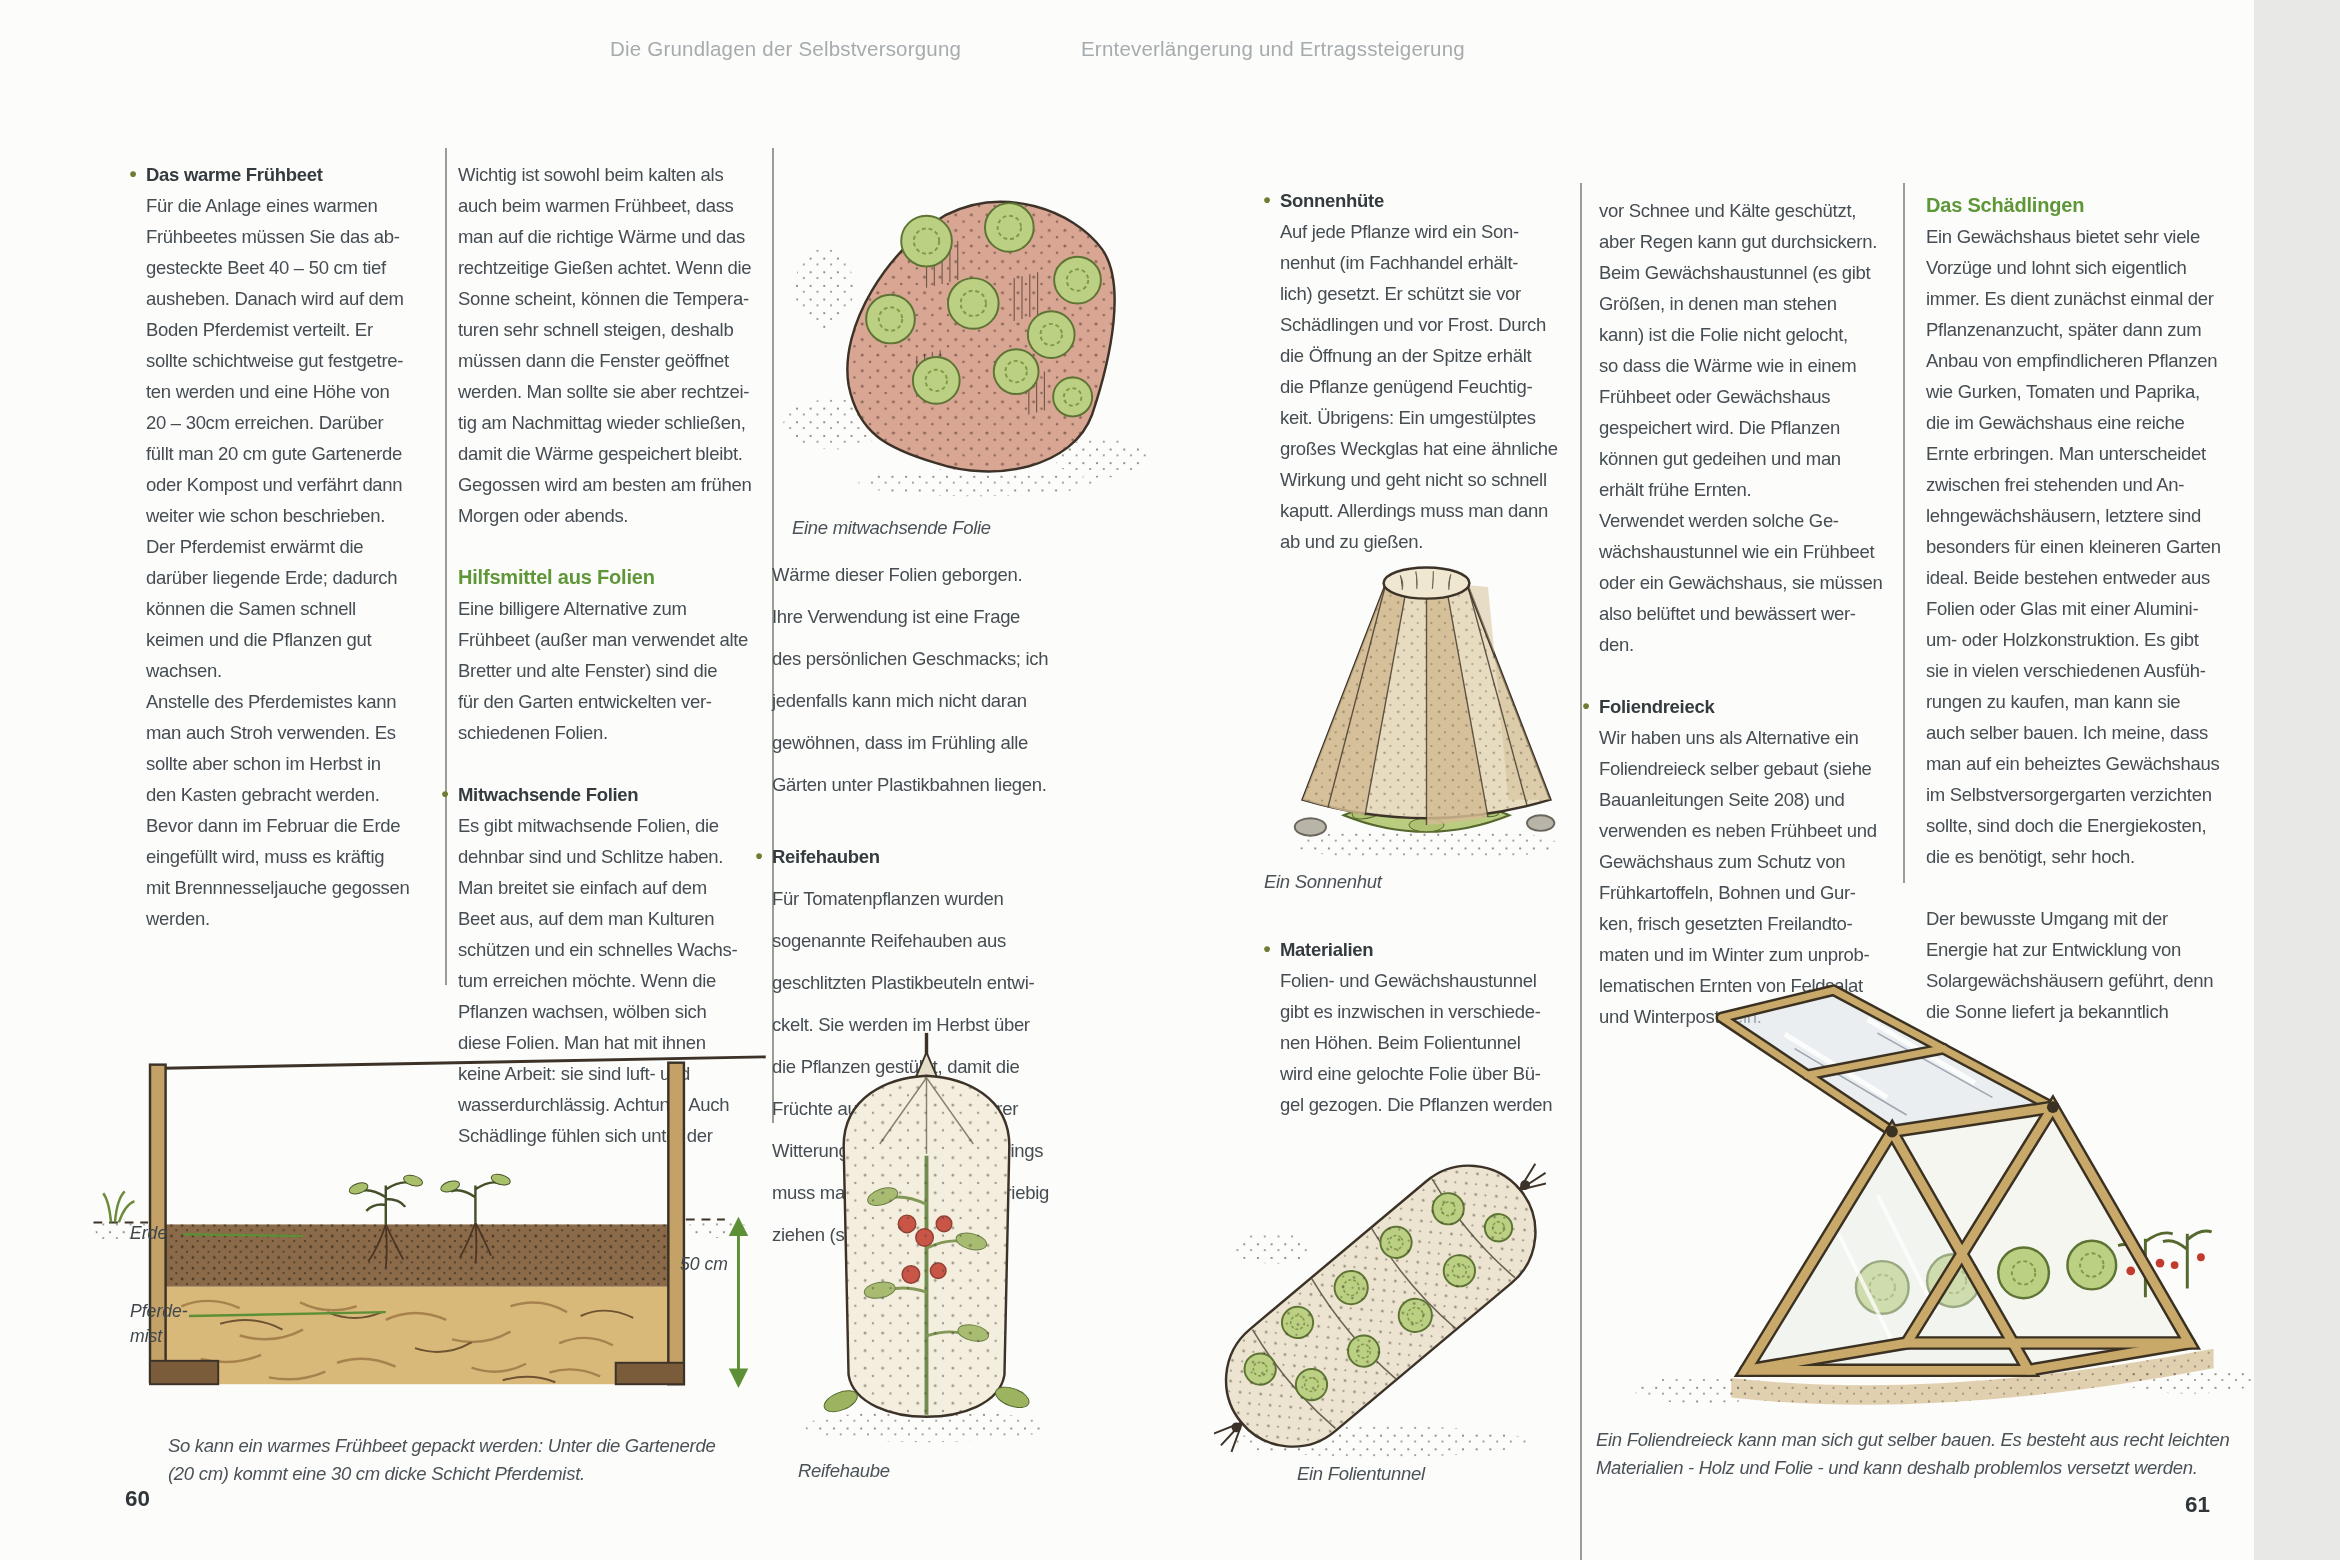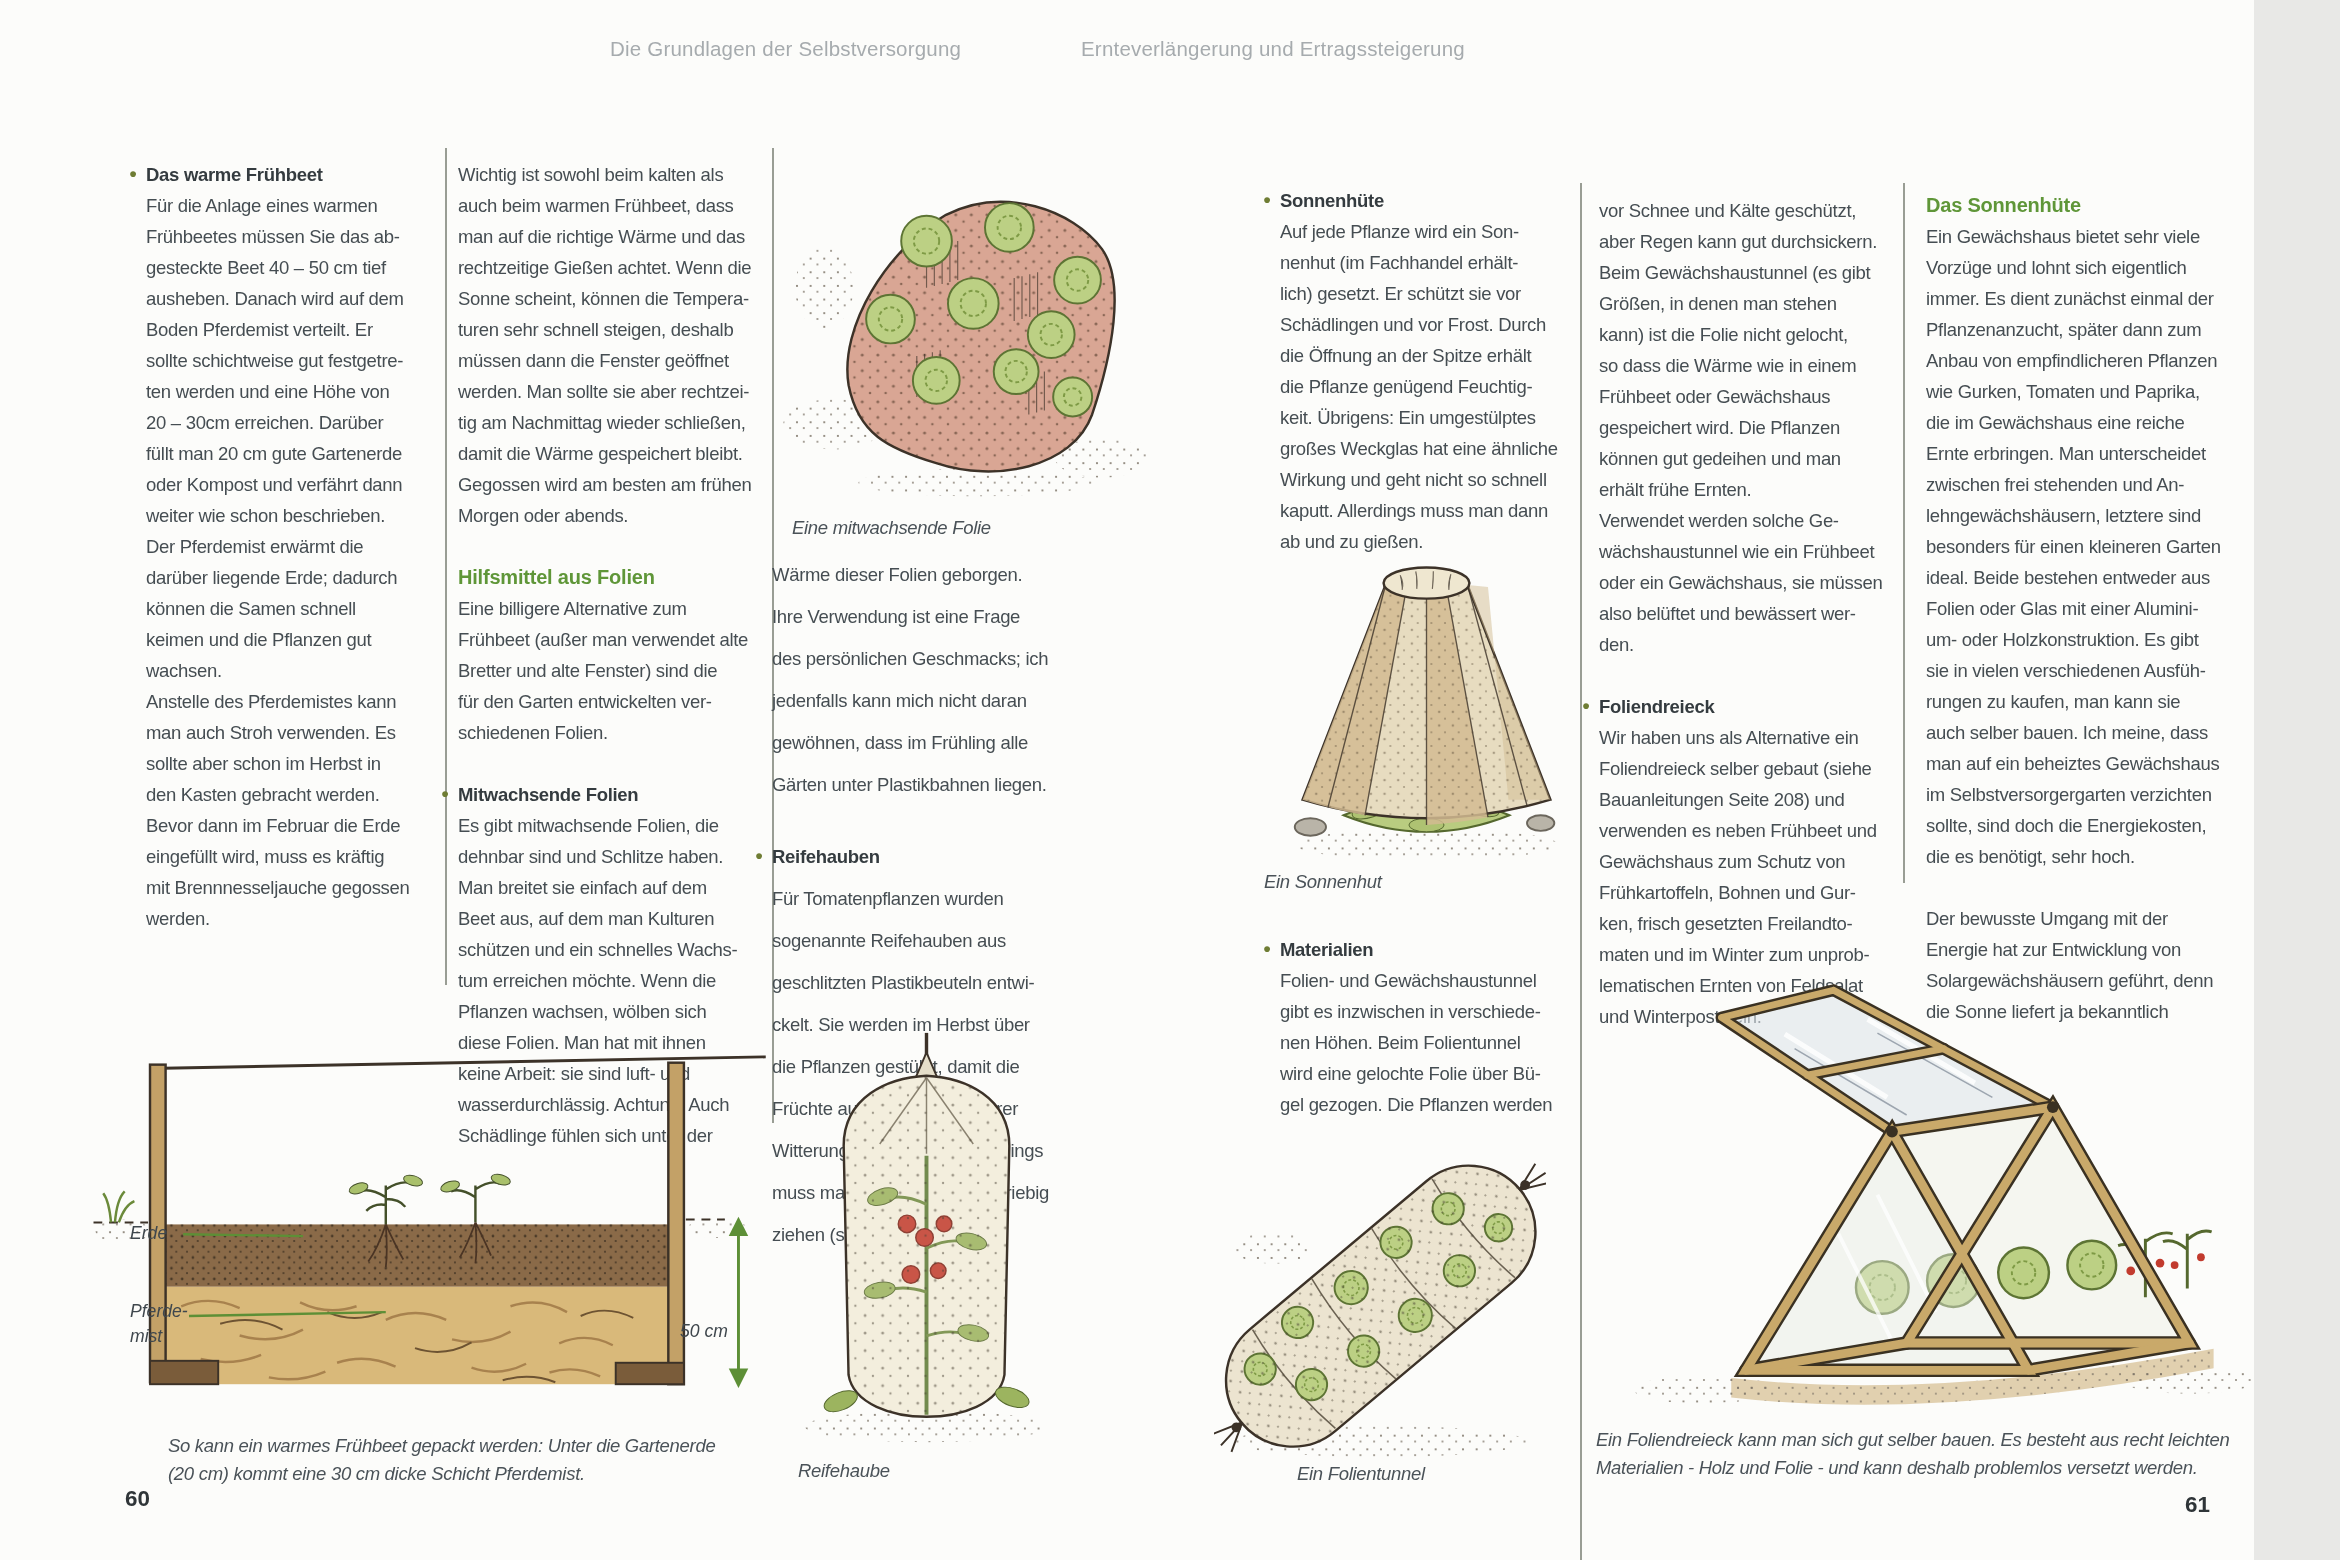--- a/index.html
+++ b/index.html
@@ -281,21 +281,21 @@
     <line x1="98" y1="272" x2="300" y2="268" stroke="#5d8f36" stroke-width="2.5"></line>
     <g stroke="#5d8f36" stroke-width="3" fill="#5d8f36">
       <line x1="662" y1="184" x2="662" y2="332"></line>
       <path d="M662,170 L652,190 L672,190 Z" stroke="none"></path>
       <path d="M662,346 L652,326 L672,326 Z" stroke="none"></path>
     </g>
   </svg>
   <div class="diagram-label" style="left:130px;top:1221px;">Erde</div>
   <div class="diagram-label" style="left:130px;top:1299px;">Pferde-
 mist</div>
-  <div class="diagram-label" style="left:680px;top:1319px;">50 cm</div>
+  <div class="diagram-label" style="left:680px;top:1252px;">50 cm</div>
 
   <div class="caption" style="left:130px;top:1432px;margin-left:38px;">So kann ein warmes Frühbeet gepackt werden: Unter die Gartenerde
 (20 cm) kommt eine 30 cm dicke Schicht Pferdemist.</div>
   <div class="pagenum" style="left:125px;top:1486px;text-align:center;">60</div>
 
   <div class="col" style="left:1280px;top:185px;width:314px;">
     <div class="bullet-head">Sonnenhüte</div>
     <div class="para">Auf jede Pflanze wird ein Son-
 nenhut (im Fachhandel erhält-
 lich) gesetzt. Er schützt sie vor
@@ -454,21 +454,21 @@
 verwenden es neben Frühbeet und
 Gewächshaus zum Schutz von
 Frühkartoffeln, Bohnen und Gur-
 ken, frisch gesetzten Freilandto-
 maten und im Winter zum unprob-
 lematischen Ernten von Feldsalat
 und Winterpostelein.</div>
   </div>
 
   <div class="col" style="left:1926px;top:190px;width:324px;">
-    <div class="green-head">Das Sonnenhüte</div>
+    <div class="green-head">Das Schädlingen</div>
     <div class="para">Ein Gewächshaus bietet sehr viele
 Vorzüge und lohnt sich eigentlich
 immer. Es dient zunächst einmal der
 Pflanzenanzucht, später dann zum
 Anbau von empfindlicheren Pflanzen
 wie Gurken, Tomaten und Paprika,
 die im Gewächshaus eine reiche
 Ernte erbringen. Man unterscheidet
 zwischen frei stehenden und An-
 lehngewächshäusern, letztere sind

